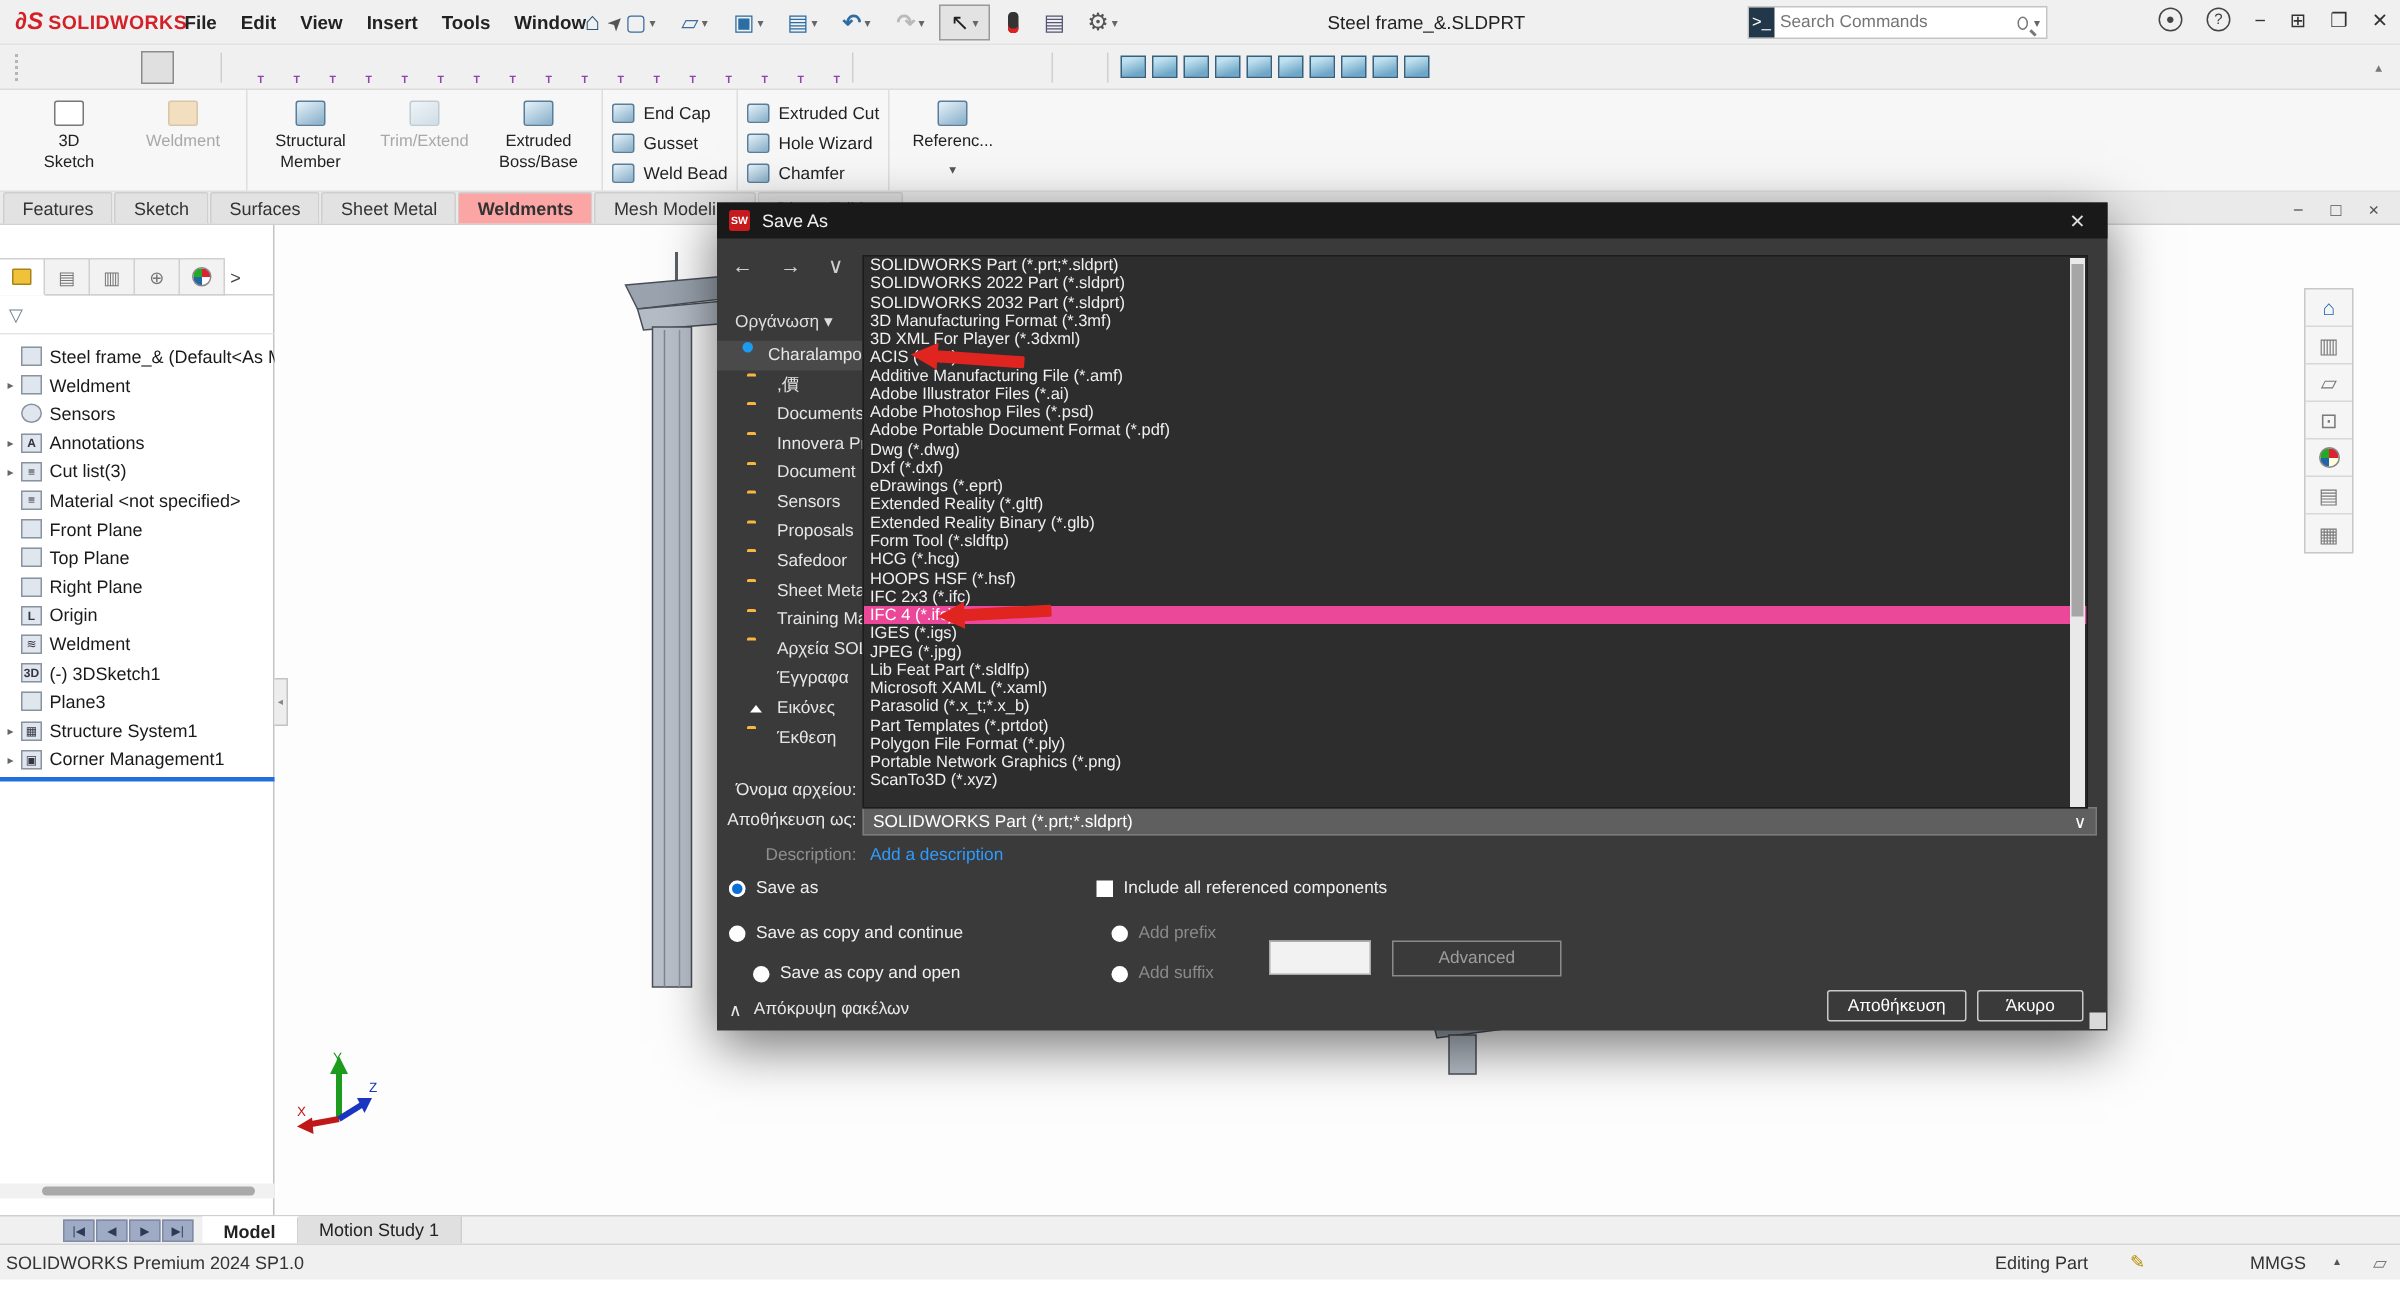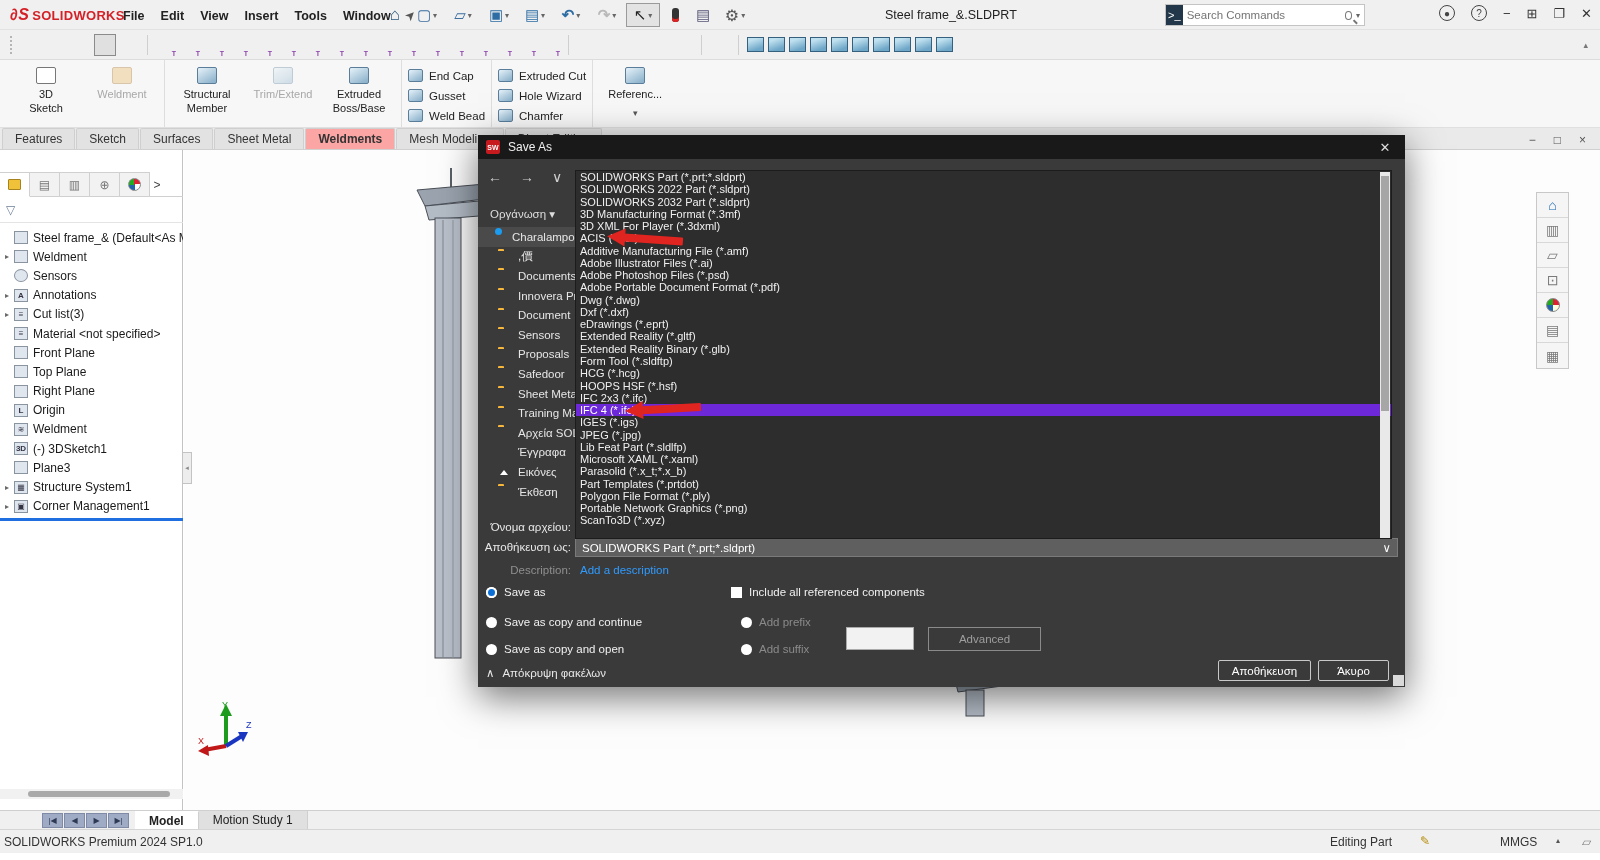--- a/index.html
+++ b/index.html
@@ -124,21 +124,21 @@
   .ic-folder{background:#f6b73c;border-radius:1px;}
   .ic-folder::before{content:"";position:absolute;left:0;top:-2px;width:6px;height:2px;background:#f6b73c;border-radius:1px 1px 0 0;}
   .ic-cloud{background:#1b9cf0;border-radius:5px;height:8px;margin-top:2px;}
   .ic-cloud::before{content:"";position:absolute;left:3px;top:-4px;width:7px;height:7px;background:#1b9cf0;border-radius:50%;}
   .ic-docs{background:#8ea6b8;height:13px;width:11px;}
   .ic-pics{background:#2196f3;height:11px;}
   .ic-pics::before{content:"";position:absolute;left:2px;top:4px;border-left:4px solid transparent;border-right:4px solid transparent;border-bottom:5px solid #fff;}
   
   #fmtlist{position:absolute;left:97px;top:35px;width:817px;height:368.5px;background:#2d2d2d;border:1px solid #1c1c1c;z-index:5;overflow:hidden;}
   .fmt{height:12.28px;line-height:12.4px;font-size:11px;color:#f0f0f0;padding-left:4px;white-space:nowrap;}
-  .fmt.sel{background:#6d28d9;color:#fff;}
+  .fmt.sel{background:#ec4899;color:#fff;}
   #fmt-scroll{position:absolute;right:1px;top:1px;width:10px;height:366px;background:#e9e9e9;}
   #fmt-thumb{position:absolute;left:1px;top:4px;width:8px;height:235px;background:#a6a6a6;}
   
   .red-arrow{position:absolute;z-index:8;width:78px;height:18px;}
   .red-arrow .shaft{position:absolute;left:16px;top:5px;width:60px;height:8px;background:#e02420;border-radius:1px;}
   .red-arrow .head{position:absolute;left:0;top:0;width:0;height:0;border-top:9px solid transparent;border-bottom:9px solid transparent;border-right:18px solid #e02420;}
   #arrow-acis{left:129px;top:95px;transform:rotate(4deg);}
   #arrow-ifc{left:147px;top:265px;transform:rotate(-3deg);}
   
   .dlg-label{position:absolute;left:0;width:93px;text-align:right;font-size:11.5px;color:#e8e8e8;}
@@ -617,21 +617,21 @@
   <div id="desc-link">Add a description</div>
 
   <div class="dlg-opt" style="left:8px;top:451px;">
     <span class="radio on"></span>
       <span>Save as</span>
   </div>
   <div class="dlg-opt" style="left:8px;top:481px;">
     <span class="radio"></span>
       <span>Save as copy and continue</span>
   </div>
-  <div class="dlg-opt" style="left:8px;top:508px;">
+  <div class="dlg-opt" style="left:24px;top:508px;">
     <span class="radio"></span>
       <span>Save as copy and open</span>
   </div>
 
   <div class="dlg-opt" style="left:253px;top:451px;">
     <span class="checkbox"></span>
       <span>Include all referenced components</span>
   </div>
   <div class="dlg-opt dim" style="left:263px;top:481px;">
     <span class="radio"></span>

